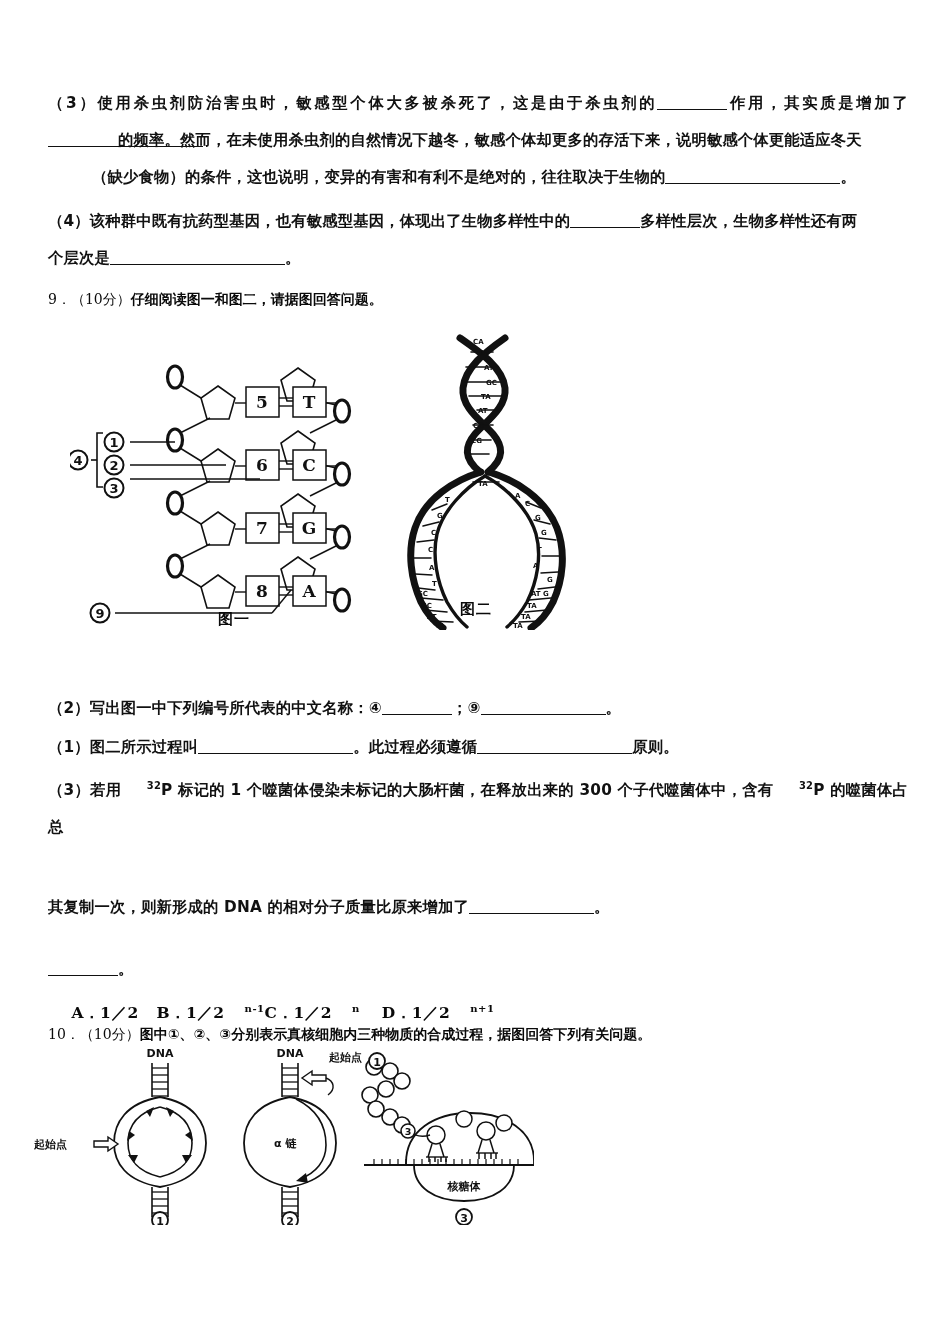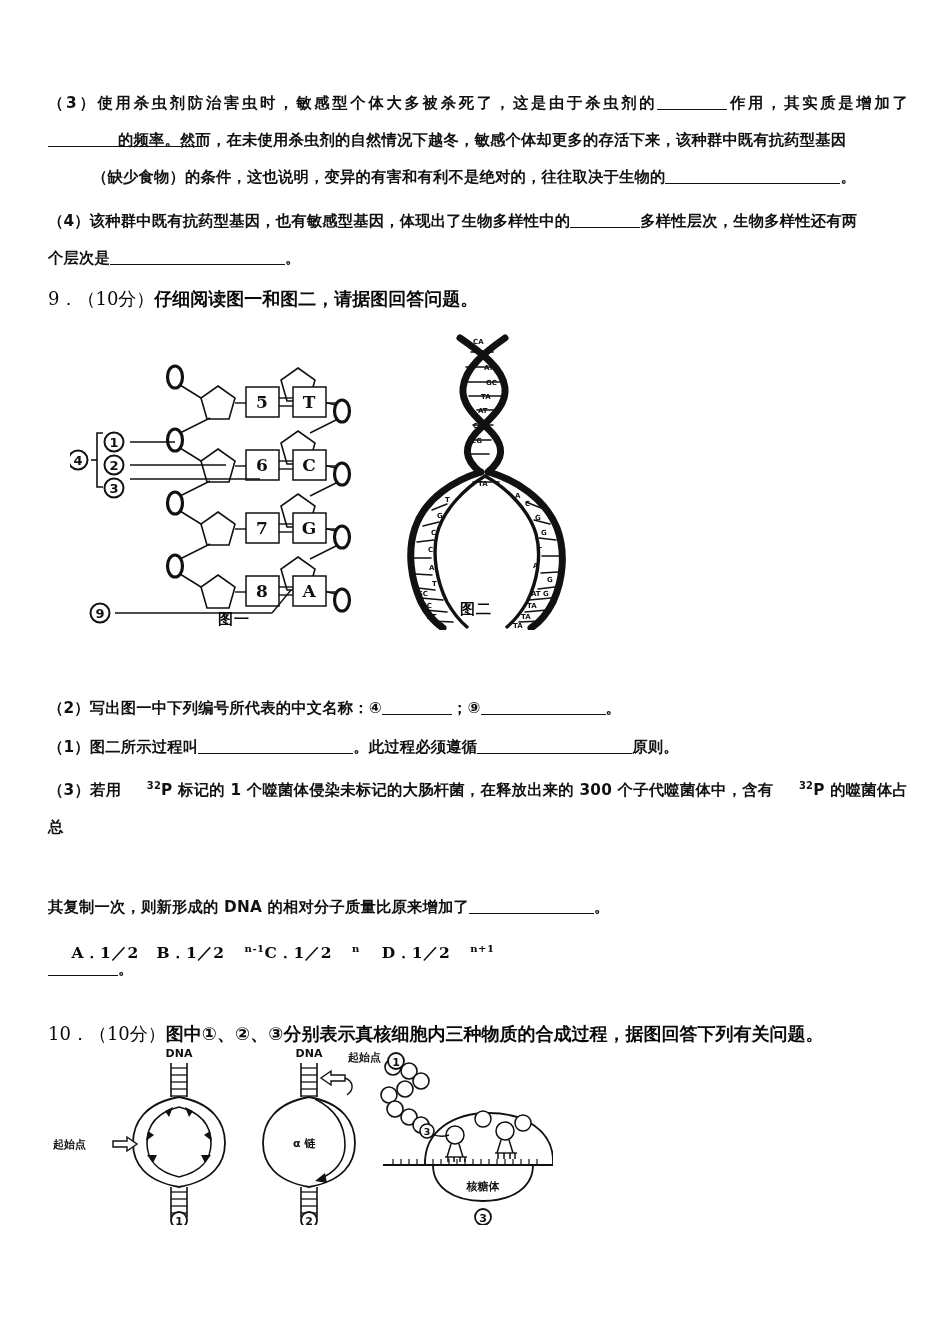--- a/index.html
+++ b/index.html
@@ -45,21 +45,21 @@
   .b-md { width: 95px; }
   .b-lg { width: 125px; }
   .b-xl { width: 155px; }
   .b-xxl { width: 175px; }
   sup { font-size: 0.65em; vertical-align: super; line-height: 0; margin-left: 20px; }
 
   .num-head {
     position: absolute;
     left: 48px;
     width: 870px;
-    font-size: 18px;
+    font-size: 14px;
     font-weight: 700;
     line-height: 32px;
   }
   .num-head .idx {
     font-family: "DejaVu Serif", "Liberation Serif", serif;
     font-weight: 500;
   }
   .choices {
     position: absolute;
     left: 48px;
@@ -78,21 +78,21 @@
     font-size: 15px;
     font-weight: 700;
     font-family: "DejaVu Sans", "Liberation Sans", sans-serif;
     letter-spacing: 1px;
   }
 
   
   #fig2 { position: absolute; left: 385px; top: 330px; width: 215px; height: 300px; }
 
   
-  #fig3 { position: absolute; left: 53px; top: 1045px; width: 500px; height: 175px; text-decoration: underline; }
+  #fig3 { position: absolute; left: 34px; top: 1045px; width: 500px; height: 175px; text-decoration: underline; }
 
   .lbl {
     font-family: "DejaVu Sans", "Liberation Sans", sans-serif;
     font-weight: 700;
     font-size: 11px;
   }
   .circnum {
     font-family: "DejaVu Sans", "Liberation Sans", sans-serif;
     font-size: 13px;
     font-weight: 700;
@@ -100,21 +100,21 @@
 </style>
 </head>
 <body>
 
 <div class="page">
 
   <div class="qtext" style="top:85px;">
     <span>（3）使用杀虫剂防治害虫时，敏感型个体大多被杀死了，这是由于杀虫剂的</span><span class="blank b-sm"></span><span>作用，其实质是增加了</span><span class="blank b-xl"></span>
   </div>
   <div class="qtext" style="top:122px;">
-    <span class="blank b-sm"></span><span>的频率。然而，在未使用杀虫剂的自然情况下越冬，敏感个体却更多的存活下来，该种群中既有抗药型基因</span>
+    <span class="blank b-sm"></span><span>的频率。然而，在未使用杀虫剂的自然情况下越冬，敏感个体却更多的存活下来，说明敏感个体更能适应冬天</span>
   </div>
   <div class="qtext" style="top:159px;margin-left:44px;">
     <span>（缺少食物）的条件，这也说明，变异的有害和有利不是绝对的，往往取决于生物的</span><span class="blank b-xxl"></span><span>。</span>
   </div>
 
   <div class="qtext" style="top:203px;">
     <span>（4）该种群中既有抗药型基因，也有敏感型基因，体现出了生物多样性中的</span><span class="blank b-sm"></span><span>多样性层次，生物多样性还有两</span>
   </div>
   <div class="qtext" style="top:240px;">
     <span>个层次是</span><span class="blank b-xxl"></span><span>。</span>
@@ -337,21 +337,21 @@
   </div>
 
   <div class="qtext" style="top:889px;">
     <span>其复制一次，则新形成的 DNA 的相对分子质量比原来增加了</span><span class="blank b-lg"></span><span>。</span>
   </div>
 
   <div class="qtext" style="top:951px;">
     <span class="blank b-sm"></span><span>。</span>
   </div>
 
-  <div class="choices" style="top:924px;text-align:right;">
+  <div class="choices" style="top:984px;text-align:right;">
     <span>A．1／2</span><span>   </span><span>B．1／2</span><sup>n-1</sup><span>C．1／2</span><sup>n</sup><span>　 </span><span>D．1／2</span><sup>n+1</sup>
   </div>
 
   <div class="num-head" style="top:1018px;">
     <span class="idx">10．</span><span class="idx">（10分）</span><span>图中①、②、③分别表示真核细胞内三种物质的合成过程，据图回答下列有关问题。</span>
   </div>
 
   <div id="fig3">
     <svg width="500" height="180" viewBox="0 0 500 180">
       <g stroke="#111" fill="none">

